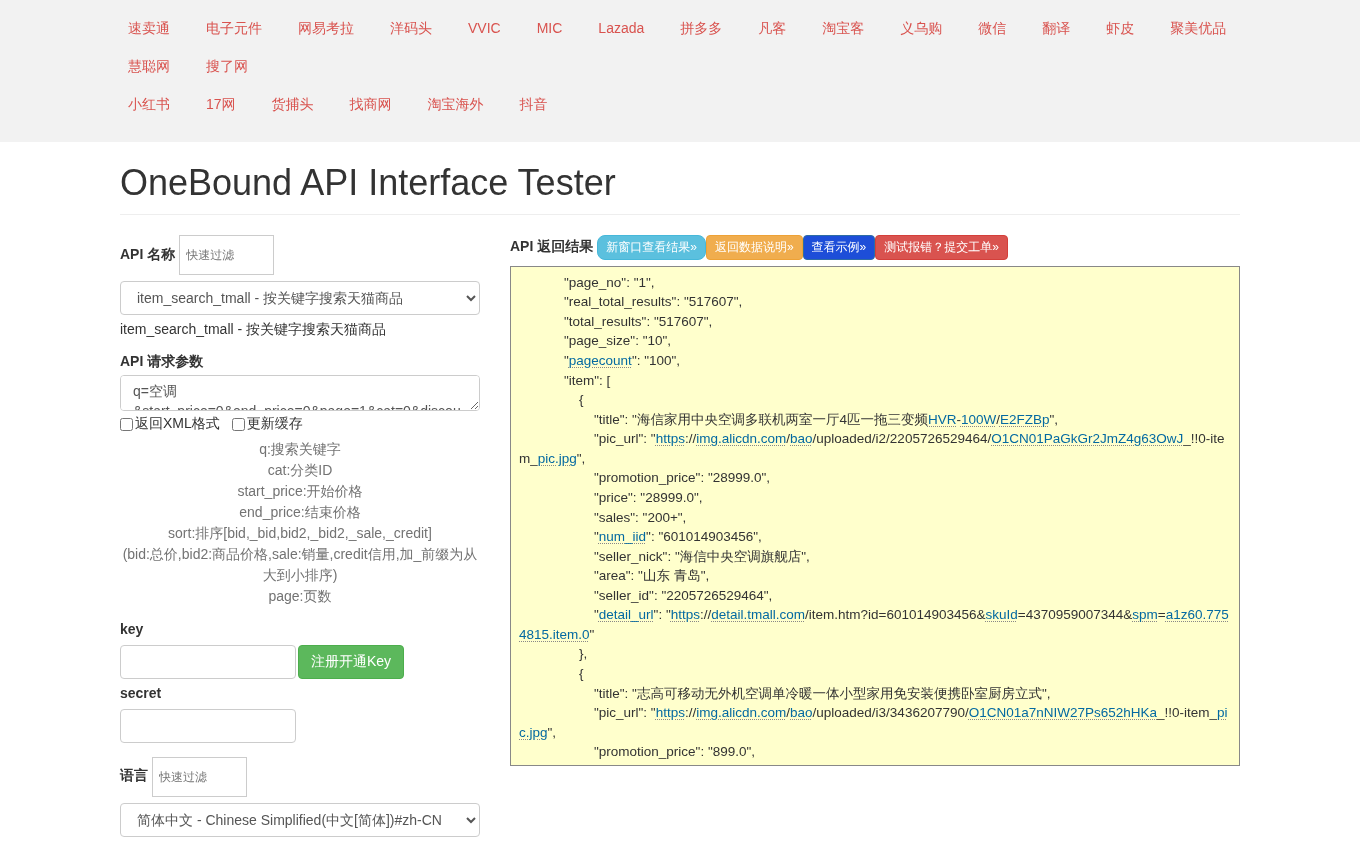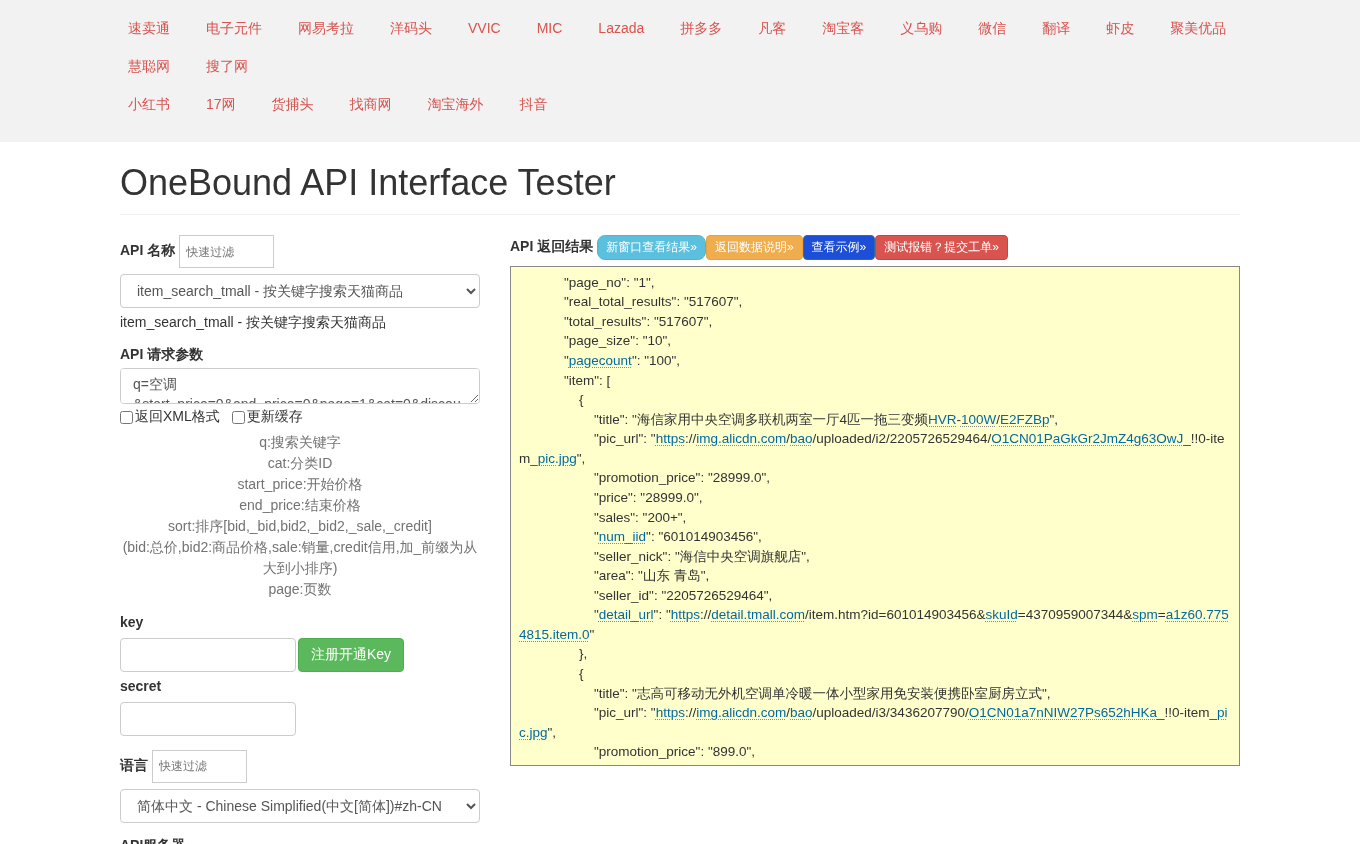--- a/index.html
+++ b/index.html
@@ -9,21 +9,21 @@
 .nav-row { display: flex; flex-wrap: wrap; }
 .nav-item { padding: 10px 18px; color: #d9534f; cursor: pointer; font-size: 14px; }
 .container { max-width: 1140px; margin: 0 auto; padding: 0 10px; }
 h1.page-title { font-size: 36px; font-weight: 400; color: #333; margin: 20px 0 10px 0; }
 hr.title-sep { border: none; border-top: 1px solid #eee; margin-bottom: 20px; }
 .main-row { display: flex; gap: 30px; }
 .left-col { width: 360px; flex-shrink: 0; }
 .right-col { flex: 1; min-width: 0; }
 .form-label { font-weight: 700; font-size: 14px; color: #333; margin-bottom: 4px; display: inline-block; }
 .inline-input { display: inline-block; vertical-align: middle; }
-.filter-input { width: 95px; height: 33px; padding: 2px 6px; font-size: 12px; border: 1px solid #ccc; background: #fff; }
+.filter-input { width: 95px; height: 40px; padding: 2px 6px; font-size: 12px; border: 1px solid #ccc; background: #fff; }
 select.form-control, input.form-control, textarea.form-control {
   display: block; width: 100%; padding: 6px 12px; font-size: 14px; line-height: 1.4;
   color: #555; background: #fff; border: 1px solid #ccc; border-radius: 4px;
 }
 select.form-control { height: 34px; }
 textarea.form-control { height: 36px; resize: vertical; font-family: inherit; }
 .api-select-wrap { margin-top: 6px; }
 .api-desc { color: #333; font-size: 14px; margin-top: 6px; }
 .section { margin-top: 14px; }
 .checkbox-row { margin-top: 4px; font-size: 14px; }

